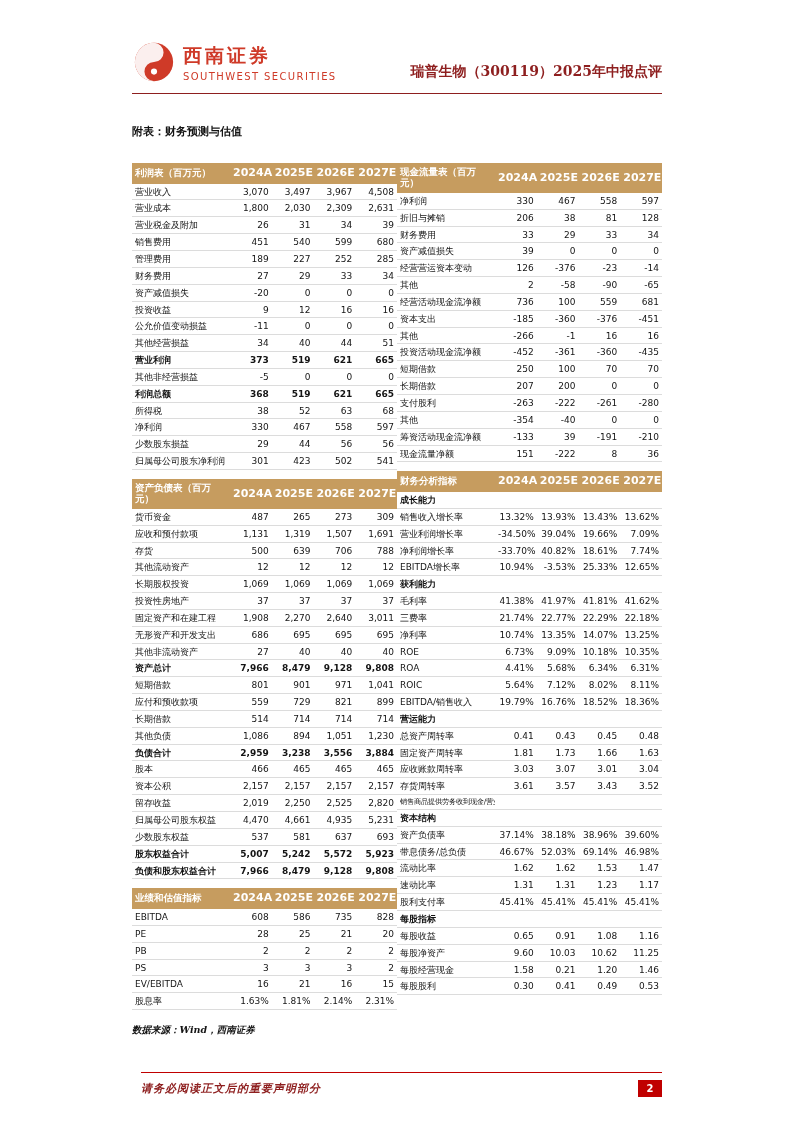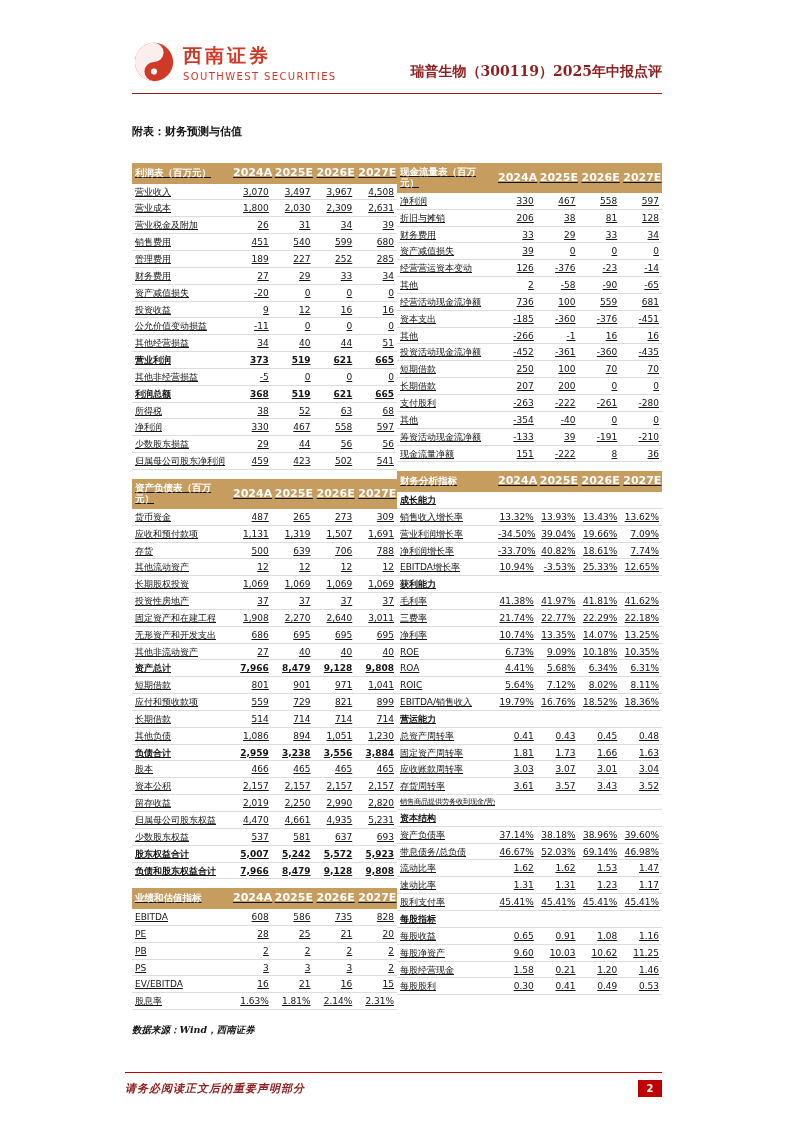--- a/index.html
+++ b/index.html
@@ -25,40 +25,40 @@
   .logo-cn { color:var(--logo); font-size:19px; font-weight:bold; letter-spacing:3px;
              font-family:"DejaVu Serif","Liberation Serif",serif; }
   .logo-en { color:var(--logo); font-size:10px; letter-spacing:1.4px; margin-top:2px; }
   .rtitle  { color:var(--accent); font-weight:bold; font-size:14px; padding-bottom:3px;
              font-family:"DejaVu Serif","Liberation Serif",serif; }
 
   
   .sec-title { font-size:11px; font-weight:bold; margin:30px 0 24px 0; }
 
   
-  .tables { display:grid; grid-template-columns:1fr 1fr; align-items:start;text-decoration:underline; }
+  .tables { display:grid; grid-template-columns:1fr 1fr; align-items:start; }
   .tcol   { display:flex; flex-direction:column; gap:9px; }
   table   { width:100%; border-collapse:collapse; table-layout:fixed; }
   thead th { background:var(--gold); color:#fff; font-weight:bold; font-size:11px;
              padding:4px 3px; line-height:1.15; }
   thead th.title { text-align:left; font-size:9.5px; width:37%; }
   tbody td { font-size:9px; line-height:1.15; padding:3px 3px 2.5px 3px;
              border-bottom:1px solid var(--rowline); white-space:nowrap; overflow:hidden; }
   td.label { text-align:left; }
   td.val   { text-align:right; }
   tr.bold td    { font-weight:bold; }
   tr.section td { font-weight:bold; }
   tr.small td.label { font-size:7.2px; letter-spacing:-0.2px; }
 
   
   .source { margin-top:14px; font-size:9.5px; font-style:italic; font-weight:bold;
             font-family:"DejaVu Serif","Liberation Serif",serif; }
 
   
-  .pfoot { position:absolute; left:50px; right:57px; bottom:26px; }
+  .pfoot { position:absolute; left:66px; right:57px; bottom:26px; }
   .foot-rule { border-top:1.5px solid var(--badge); }
   .foot-row { display:flex; justify-content:space-between; align-items:center; margin-top:7px; }
   .disclaimer { color:var(--accent); font-weight:bold; font-style:italic; font-size:11px;
                 letter-spacing:1px; font-family:"DejaVu Serif","Liberation Serif",serif; }
   .pagebadge { background:var(--badge); color:#fff; font-size:10px; font-weight:bold;
                width:24px; height:17px; line-height:17px; text-align:center; }
 </style>
 </head>
 <body>
 
@@ -201,21 +201,21 @@
             </tr>
             <tr>
               <td class="label">少数股东损益</td>
               <td class="val">29</td>
               <td class="val">44</td>
               <td class="val">56</td>
               <td class="val">56</td>
             </tr>
             <tr>
               <td class="label">归属母公司股东净利润</td>
-              <td class="val">459</td>
+              <td class="val">301</td>
               <td class="val">423</td>
               <td class="val">502</td>
               <td class="val">541</td>
             </tr>
           </tbody>
         </table>
       <table>
           <thead>
             <tr>
               <th class="title">资产负债表（百万元）</th>
@@ -342,21 +342,21 @@
               <td class="label">资本公积</td>
               <td class="val">2,157</td>
               <td class="val">2,157</td>
               <td class="val">2,157</td>
               <td class="val">2,157</td>
             </tr>
             <tr>
               <td class="label">留存收益</td>
               <td class="val">2,019</td>
               <td class="val">2,250</td>
-              <td class="val">2,990</td>
+              <td class="val">2,525</td>
               <td class="val">2,820</td>
             </tr>
             <tr>
               <td class="label">归属母公司股东权益</td>
               <td class="val">4,470</td>
               <td class="val">4,661</td>
               <td class="val">4,935</td>
               <td class="val">5,231</td>
             </tr>
             <tr>

